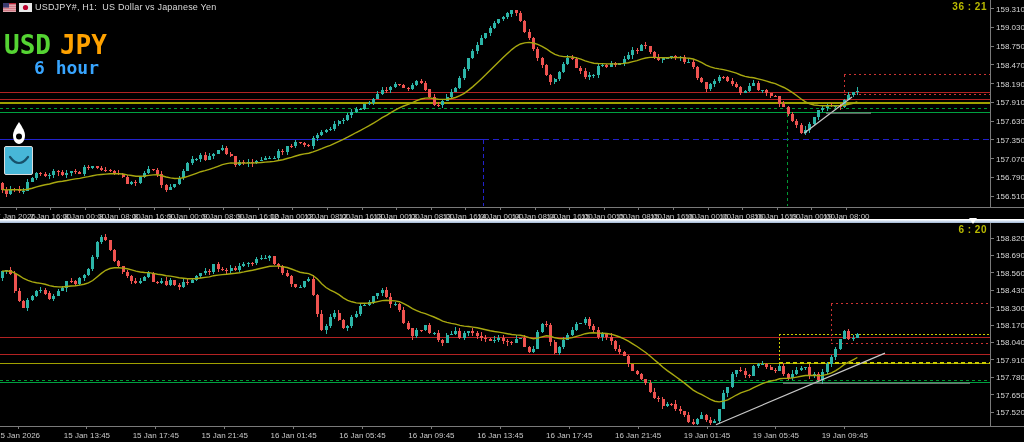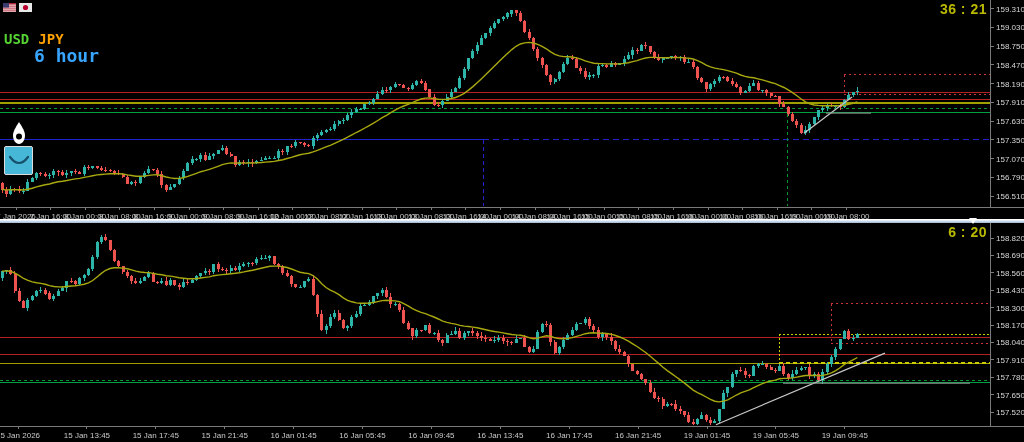--- a/index.html
+++ b/index.html
@@ -4,25 +4,25 @@
 <style>
   html,body{margin:0;padding:0;background:#000;}
   body{width:1024px;height:442px;position:relative;overflow:hidden;
        font-family:"Liberation Sans",sans-serif;}
   #stage{position:absolute;inset:0;width:1024px;height:442px;background:#000;}
   #chart-svg{position:absolute;left:0;top:0;}
   #chart-svg text{font-family:"Liberation Sans",sans-serif;}
   .titlebar{position:absolute;display:flex;align-items:center;gap:3px;height:10px;}
   .chart-title{color:#d9d9d9;font-size:9px;white-space:pre;letter-spacing:.2px;}
   .flag{display:inline-block;width:13px;height:9px;line-height:0;}
-  .timer{position:absolute;right:37px;color:#b9b900;font-size:14px;font-weight:bold;
+  .timer{position:absolute;right:37px;color:#b9b900;font-size:10px;font-weight:bold;
          letter-spacing:.5px;}
   .watermark{position:absolute;left:4px;top:32px;line-height:1.05;
              font-family:"DejaVu Sans Mono",monospace;}
-  .wm-line1{font-size:14px;font-weight:bold;}
+  .wm-line1{font-size:26px;font-weight:bold;text-align:right;}
   .wm-base{color:#55d433;}
   .wm-quote{color:#ffa200;margin-left:9px;}
   .wm-line2{font-size:18px;font-weight:bold;color:#38a5ff;margin-left:30px;}
   .bulb{position:absolute;left:11px;top:121px;width:16px;height:25px;line-height:0;}
   .smile-btn{position:absolute;left:4px;top:146px;width:29px;height:29px;
              background:#47b7d8;border:1px solid #dcdcdc;border-radius:2px;
              padding:0;display:flex;align-items:center;justify-content:center;cursor:pointer;}
   .divider{position:absolute;left:0;top:219px;width:1024px;height:4px;
            background:linear-gradient(#f2f7fd,#9fb6d4);border-top:1px solid #ffffff;box-sizing:border-box;}
   .divider-tri{position:absolute;left:969px;top:218px;width:0;height:0;
@@ -1012,20 +1012,21 @@
           <rect y="7.6" width="13" height="1" fill="#fff"></rect>
         <rect width="6" height="4.6" fill="#3c3b6e"></rect>
         </svg>
     </span>
     <span class="flag">
       <svg width="13" height="9">
           <rect width="13" height="9" fill="#e8e8e8"></rect>
         <circle cx="6.5" cy="4.5" r="2.6" fill="#bc002d"></circle>
         </svg>
     </span>
+    <span class="chart-title">USDJPY#, H1:  US Dollar vs Japanese Yen</span>
   </div>
   <div class="timer" style="top:1px">36 : 21</div>
 
   <div class="watermark">
     <div class="wm-line1"><span class="wm-base">USD</span><span class="wm-quote">JPY</span></div>
     <div class="wm-line2">6 hour</div>
   </div>
 
   <div class="bulb">
     <svg width="16" height="25">

